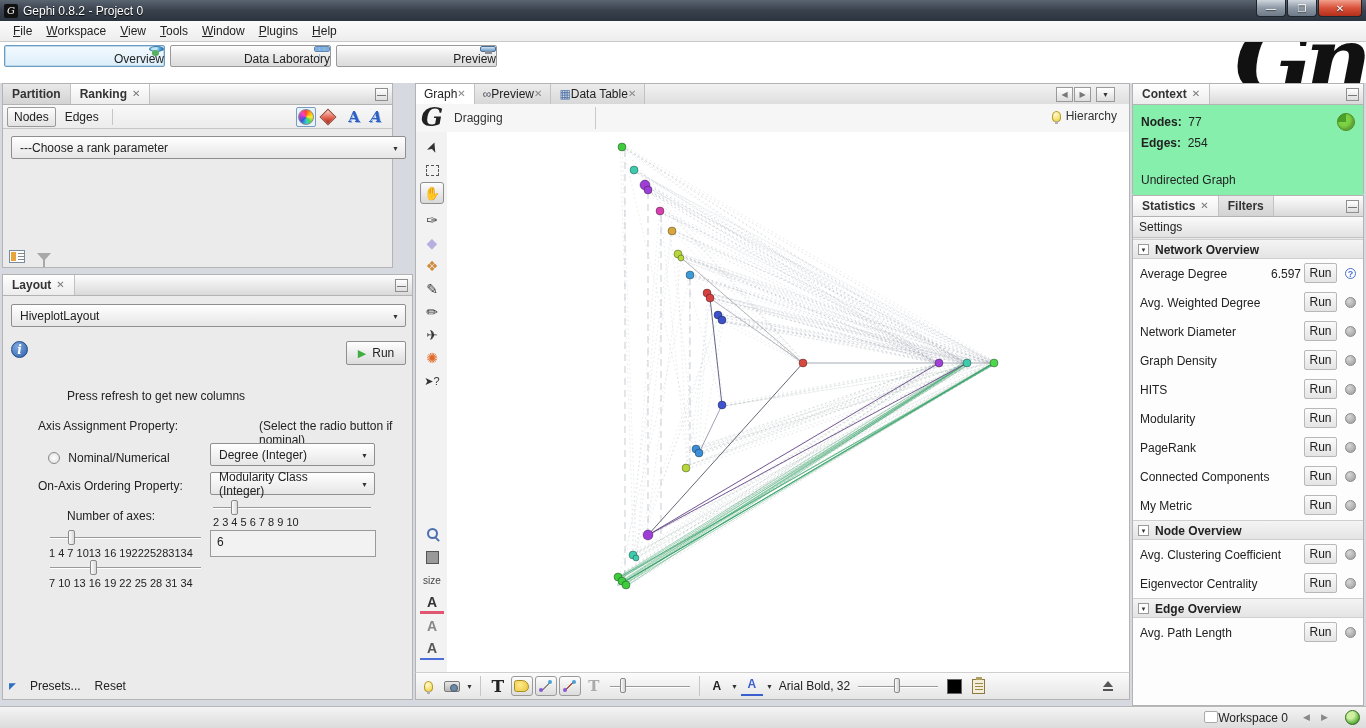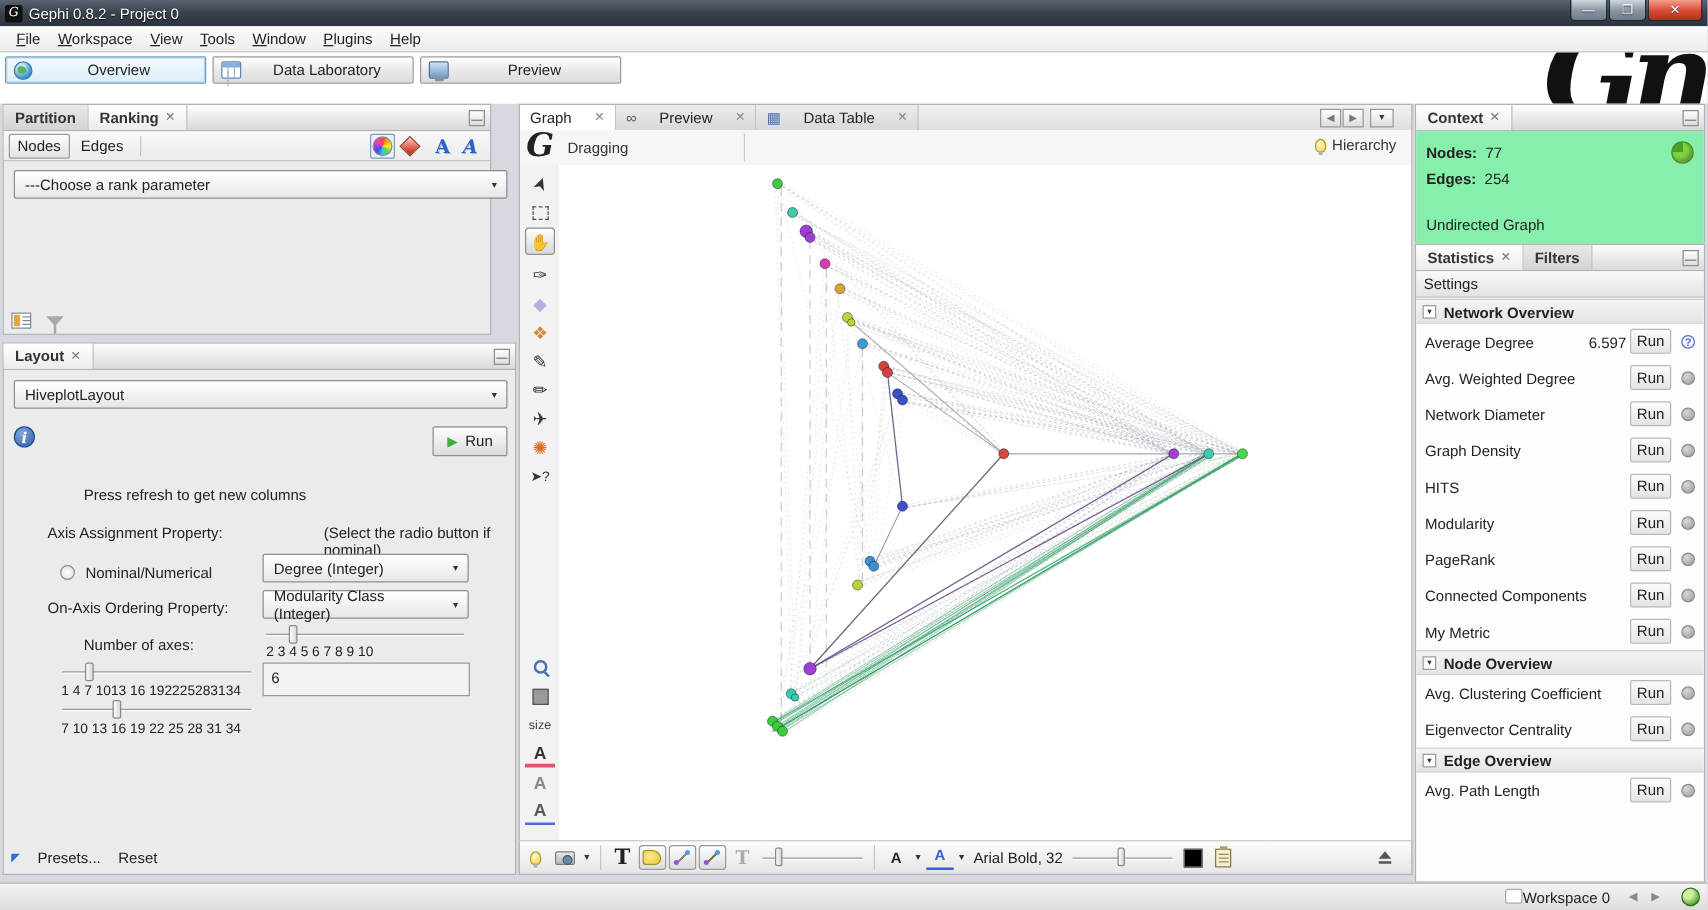--- a/index.html
+++ b/index.html
@@ -25,21 +25,21 @@
   
   .menubar { position:absolute; left:0; top:21px; width:1366px; height:21px;
     background:linear-gradient(#fbfbfb,#ededed); border-bottom:1px solid #c9c9c9;
     display:flex; align-items:center; padding-left:6px; }
   .menu-item { display:inline-block; padding:2px 7px; }
   .menu-item::first-letter { text-decoration:underline; }
 
   
   .banner { position:absolute; left:0; top:42px; width:1366px; height:41px; background:#fff; overflow:hidden; }
   .ws-tab { position:absolute; top:3px; height:22px; width:161px; border:1px solid #9a9a9a; border-radius:2px;
-    background:linear-gradient(#fefefe,#e8e8e8 55%,#dcdcdc); display:flex; align-items:center; }
+    background:linear-gradient(#fefefe,#e8e8e8 55%,#dcdcdc); display:flex; align-items:flex-end;flex-direction:column; }
   .ws-tab .lbl { flex:1; text-align:center; }
   .ws-tab.selected { background:linear-gradient(#f4fafe,#dbeefa); border:1px solid #6d9cc0; box-shadow:0 0 0 1px #bcd9ec inset; }
   .ws-icon { width:16px; height:14px; margin-left:6px; border-radius:2px; }
   .ws-icon.globe { width:15px; height:15px; border-radius:50%;
     background:radial-gradient(circle at 35% 30%, #bfe6f7 0 25%, #4ea0d8 60%, #2c6fa8); border:1px solid #3a7aa8; position:relative;}
   .ws-icon.globe::after{content:""; position:absolute; left:2px; top:3px; width:7px; height:6px; background:#58b060; border-radius:40% 60% 50% 50%;}
   .ws-icon.table { background:#fff; border:1px solid #5d86b8; position:relative; }
   .ws-icon.table::before { content:""; position:absolute; left:0; top:0; right:0; height:4px; background:#7fb0dd; }
   .ws-icon.table::after { content:""; position:absolute; left:4px; top:0; bottom:0; width:1px; background:#9ab8d8; box-shadow:5px 0 #9ab8d8, 0 7px #9ab8d8; }
   .ws-icon.monitor { background:linear-gradient(#cfe2f3,#6f9cc8); border:1px solid #4a6f96; position:relative; }
@@ -94,21 +94,21 @@
   .hslider .track { position:absolute; left:0; right:0; top:7px; height:1px; background:#9a9a9a; box-shadow:0 1px 0 #fff; }
   .hslider .thumb { position:absolute; top:0; width:7px; height:15px; border:1px solid #8a8a8a; border-radius:2px;
     background:linear-gradient(90deg,#fdfdfd,#d8d8d8); }
   .ticks { position:absolute; font-size:11px; color:#222; white-space:nowrap; }
   .presets-row { position:absolute; left:6px; bottom:6px; display:flex; gap:14px; align-items:center; }
   .corner-glyph { color:#2d6fc4; font-size:9px; }
 
   
   .doc-tabs { position:absolute; left:415px; top:83px; width:715px; height:21px;
     background:linear-gradient(#f2f2f2,#dedede); border:1px solid #b3b3b3; border-bottom:none; display:flex; }
-  .doc-tab { padding:3px 8px 0 8px; border-right:1px solid #c2c2c2; display:flex; gap:18px; align-items:flex-start; background:linear-gradient(#ececec,#d8d8d8); }
+  .doc-tab { padding:3px 8px 0 8px; border-right:1px solid #c2c2c2; display:flex; gap:0; align-items:flex-start; background:linear-gradient(#ececec,#d8d8d8); }
   .doc-tab.active { background:#fff; }
   .doc-tab .x { color:#888; font-size:10px; margin-top:1px; }
   .tab-arrow { width:17px; height:15px; border:1px solid #9a9a9a; background:linear-gradient(#fff,#ddd);
     display:flex; align-items:center; justify-content:center; font-size:8px; color:#777; }
   .tab-dd { position:absolute; right:14px; top:3px; width:19px; height:15px; border:1px solid #9a9a9a;
     background:linear-gradient(#fff,#ddd); display:flex; align-items:center; justify-content:center; font-size:7px; color:#333; }
 
   .graph-toolbar { position:absolute; left:415px; top:104px; width:715px; height:28px; background:#f6f6f6; border-left:1px solid #b3b3b3; border-right:1px solid #b3b3b3; }
   .graph-logo { position:absolute; left:5px; top:-2px; font-family:"DejaVu Serif", serif; font-style:italic; font-weight:bold; font-size:26px; color:#222; }
   .mode-label { position:absolute; left:38px; top:7px; color:#333; }

